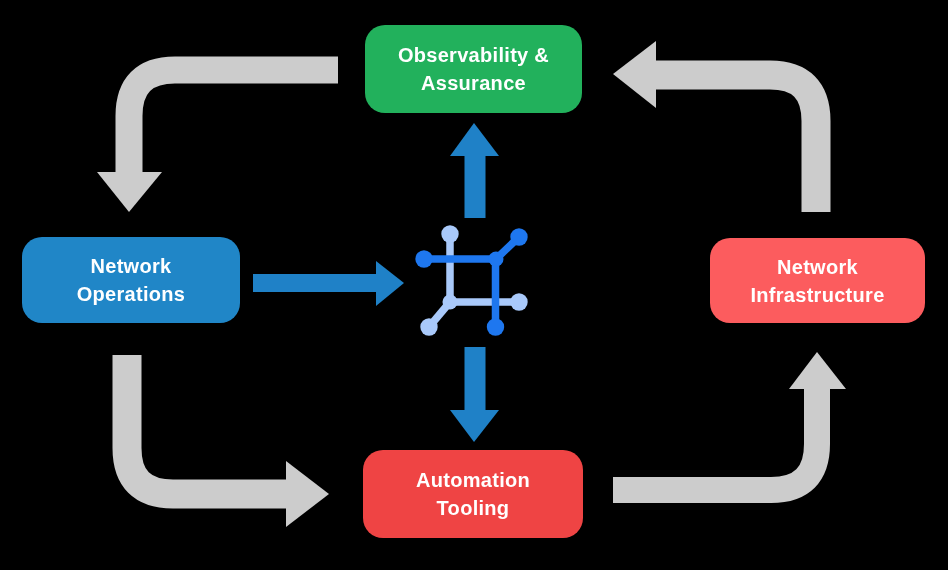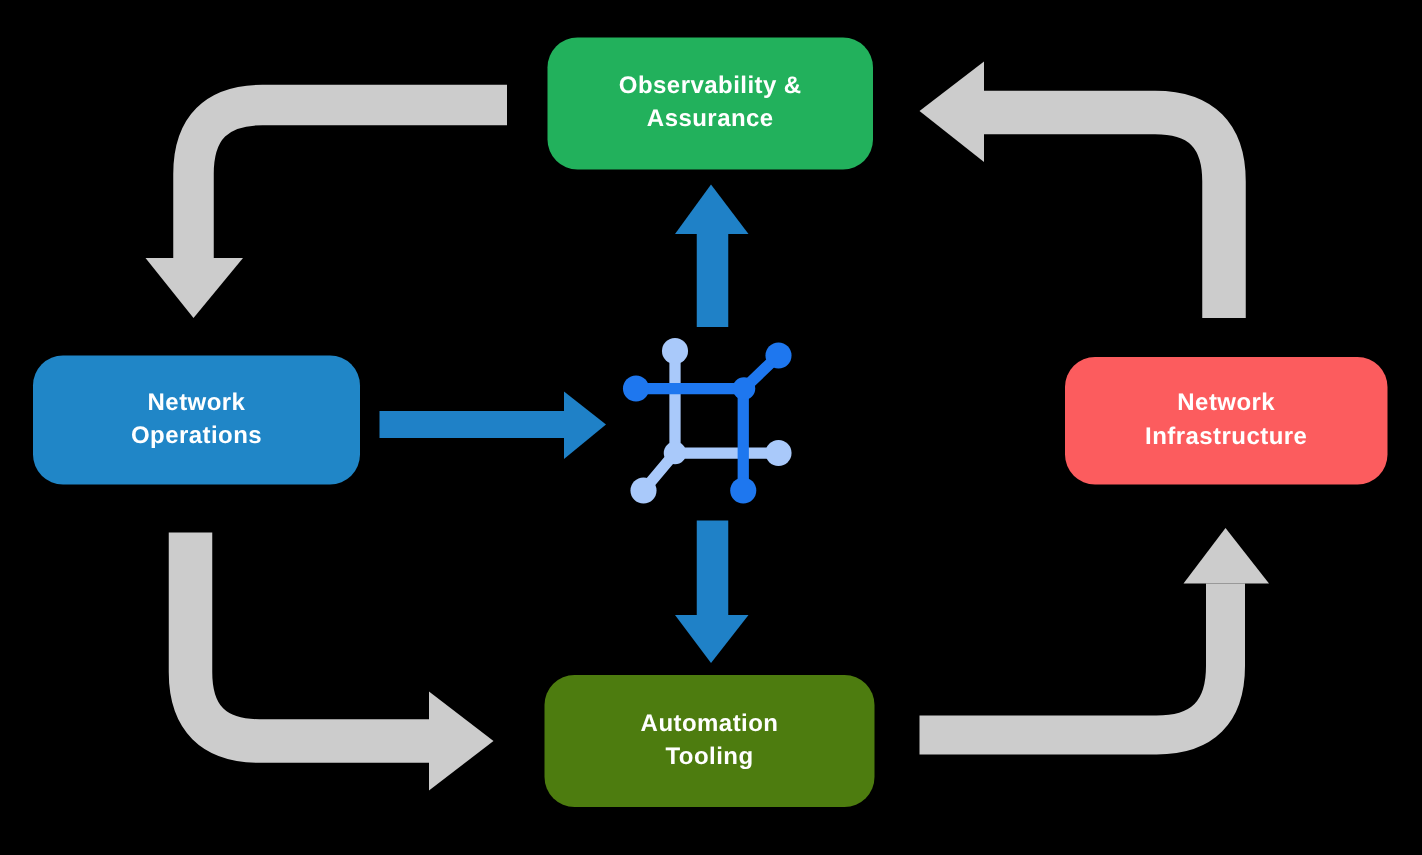--- a/index.html
+++ b/index.html
@@ -19,21 +19,21 @@
     position: absolute;
     border-radius: 20px;
     display: flex;
     align-items: center;
     justify-content: center;
     text-align: center;
     box-sizing: border-box;
   }
   .node-label {
     white-space: pre-line;
-    font-size: 16px;
+    font-size: 20px;
     font-weight: 600;
     line-height: 1.4;
     letter-spacing: 0.3px;
   }
   .node-observability   { left: 365px; top: 25px;  width: 217px; height: 88px; }
   .node-operations      { left: 22px;  top: 237px; width: 218px; height: 86px; }
   .node-infrastructure  { left: 710px; top: 238px; width: 215px; height: 85px; }
   .node-automation      { left: 363px; top: 450px; width: 220px; height: 88px; }
 </style>
 </head>
@@ -106,18 +106,18 @@
   <div class="node node-operations" style="background: rgb(32, 134, 199);">
     <span class="node-label" style="color: rgb(255, 255, 255);">Network
 Operations</span>
   </div>
 
   <div class="node node-infrastructure" style="background: rgb(252, 92, 94);">
     <span class="node-label" style="color: rgb(255, 255, 255);">Network
 Infrastructure</span>
   </div>
 
-  <div class="node node-automation" style="background: #4d7c0f;">
+  <div class="node node-automation" style="background: #ef4444;">
     <span class="node-label" style="color: rgb(255, 255, 255);">Automation
 Tooling</span>
   </div>
 
 </div>
 
 </body></html>

